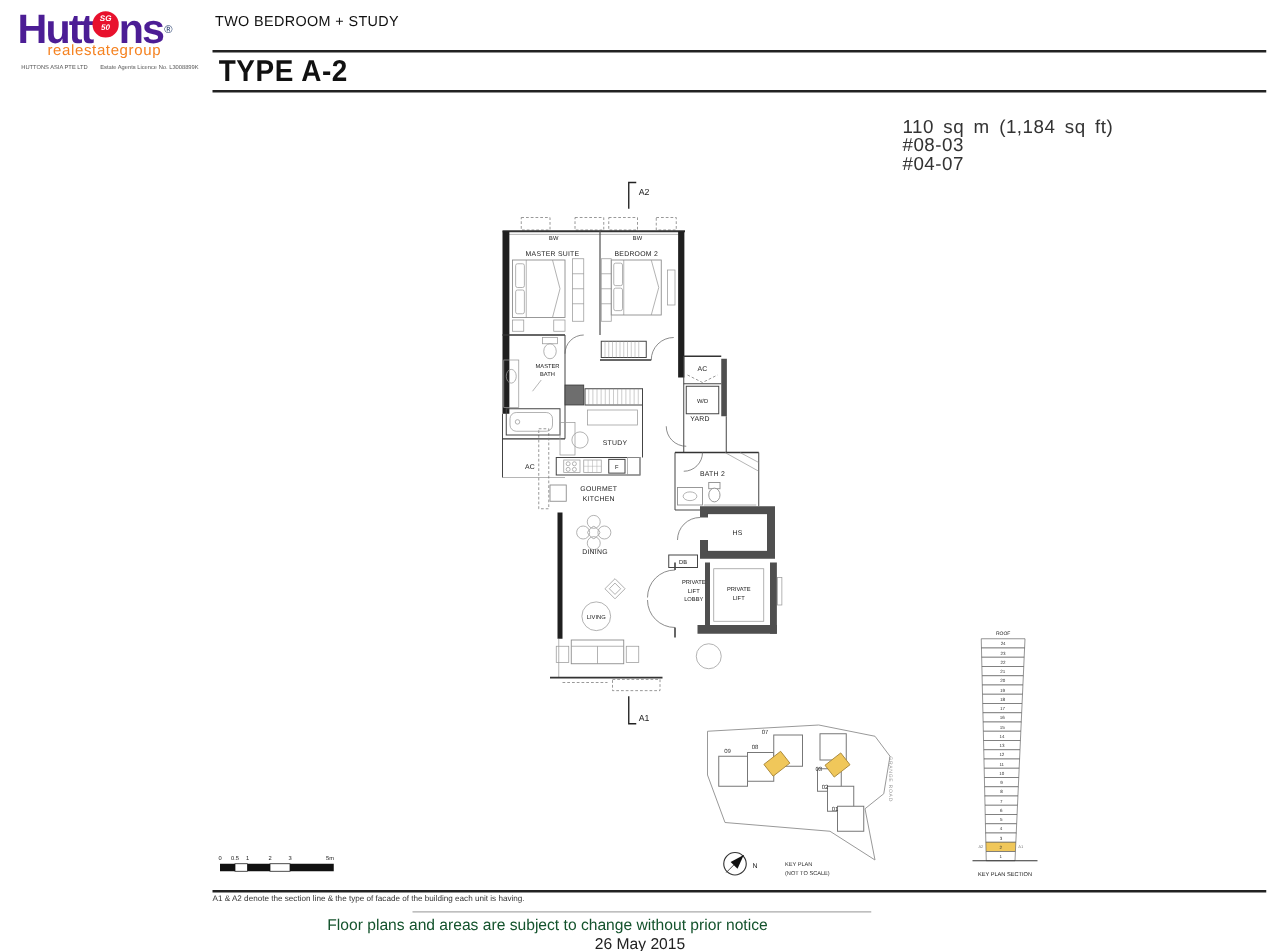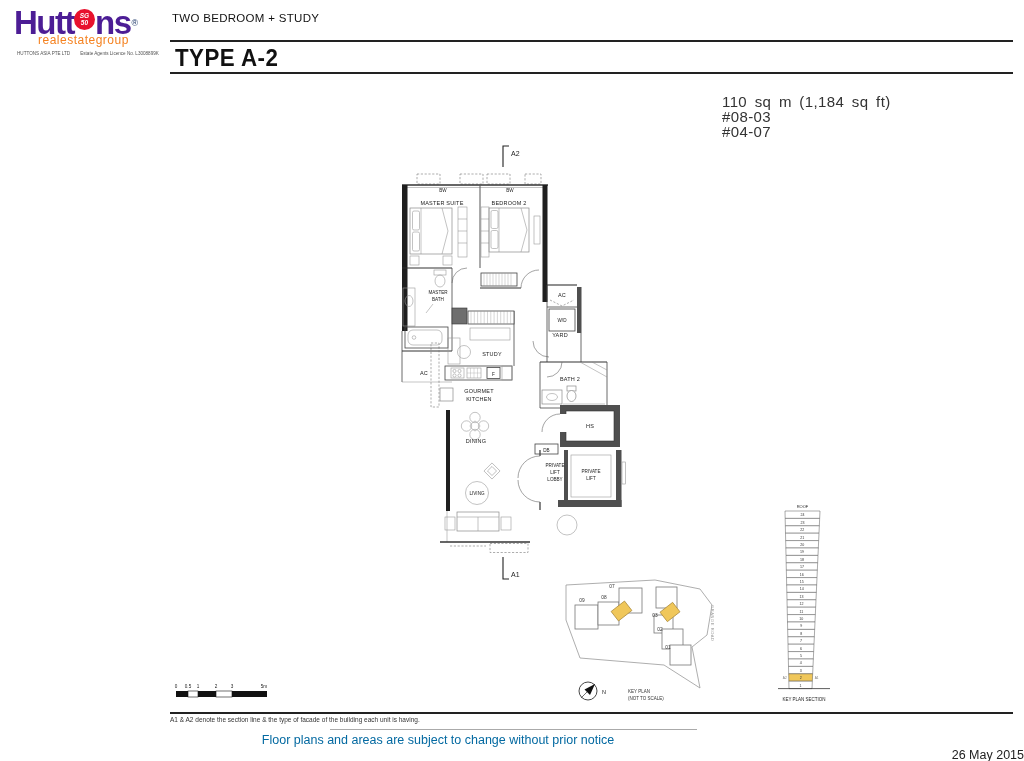--- a/index.html
+++ b/index.html
@@ -18,22 +18,22 @@
   #company-line{font-size:4.6px;color:#555;margin:4px 0 0 3px;display:flex;gap:10px;white-space:nowrap}
   
   #unit-type{left:172px;top:12px;font-size:11.5px;font-weight:normal;letter-spacing:.3px;color:#111}
   .hline{background:#222;height:1.5px}
   #plan-type{left:175px;top:44px;font-size:24px;font-weight:bold;color:#111;
              transform:scaleX(.93);transform-origin:left;letter-spacing:.5px}
   #unit-info{left:722px;top:94px;font-size:15px;color:#333;line-height:15px;
              letter-spacing:.4px;word-spacing:3px}
   
   #facade-note{left:170px;top:716px;font-size:6.5px;color:#333}
-  #disclaimer{left:0;top:733px;width:876px;text-align:center;font-size:12.5px;color:#0369a1}
-  #date-line{left:0;top:748px;width:1024px;text-align:right;font-size:12.5px;color:#222}
+  #disclaimer{left:0;top:733px;width:876px;text-align:center;font-size:12.5px;color:#14532d}
+  #date-line{left:0;top:748px;width:1024px;text-align:center;font-size:12.5px;color:#222}
   
   svg text{font-family:"Liberation Sans",sans-serif}
   .t  {font-size:5.5px;fill:#222;text-anchor:middle;letter-spacing:.2px}
   .ts {font-size:4.6px;fill:#222;text-anchor:middle}
   .tm {font-size:7px;fill:#222}
   .fpl{stroke:#444;stroke-width:.8;fill:none}
   .fplf{stroke:#444;stroke-width:.8;fill:#fff}
   .fpt{stroke:#888;stroke-width:.5;fill:none}
   .fpw{fill:#1f1f1f}
   .fpg{fill:#4f4f4f}

